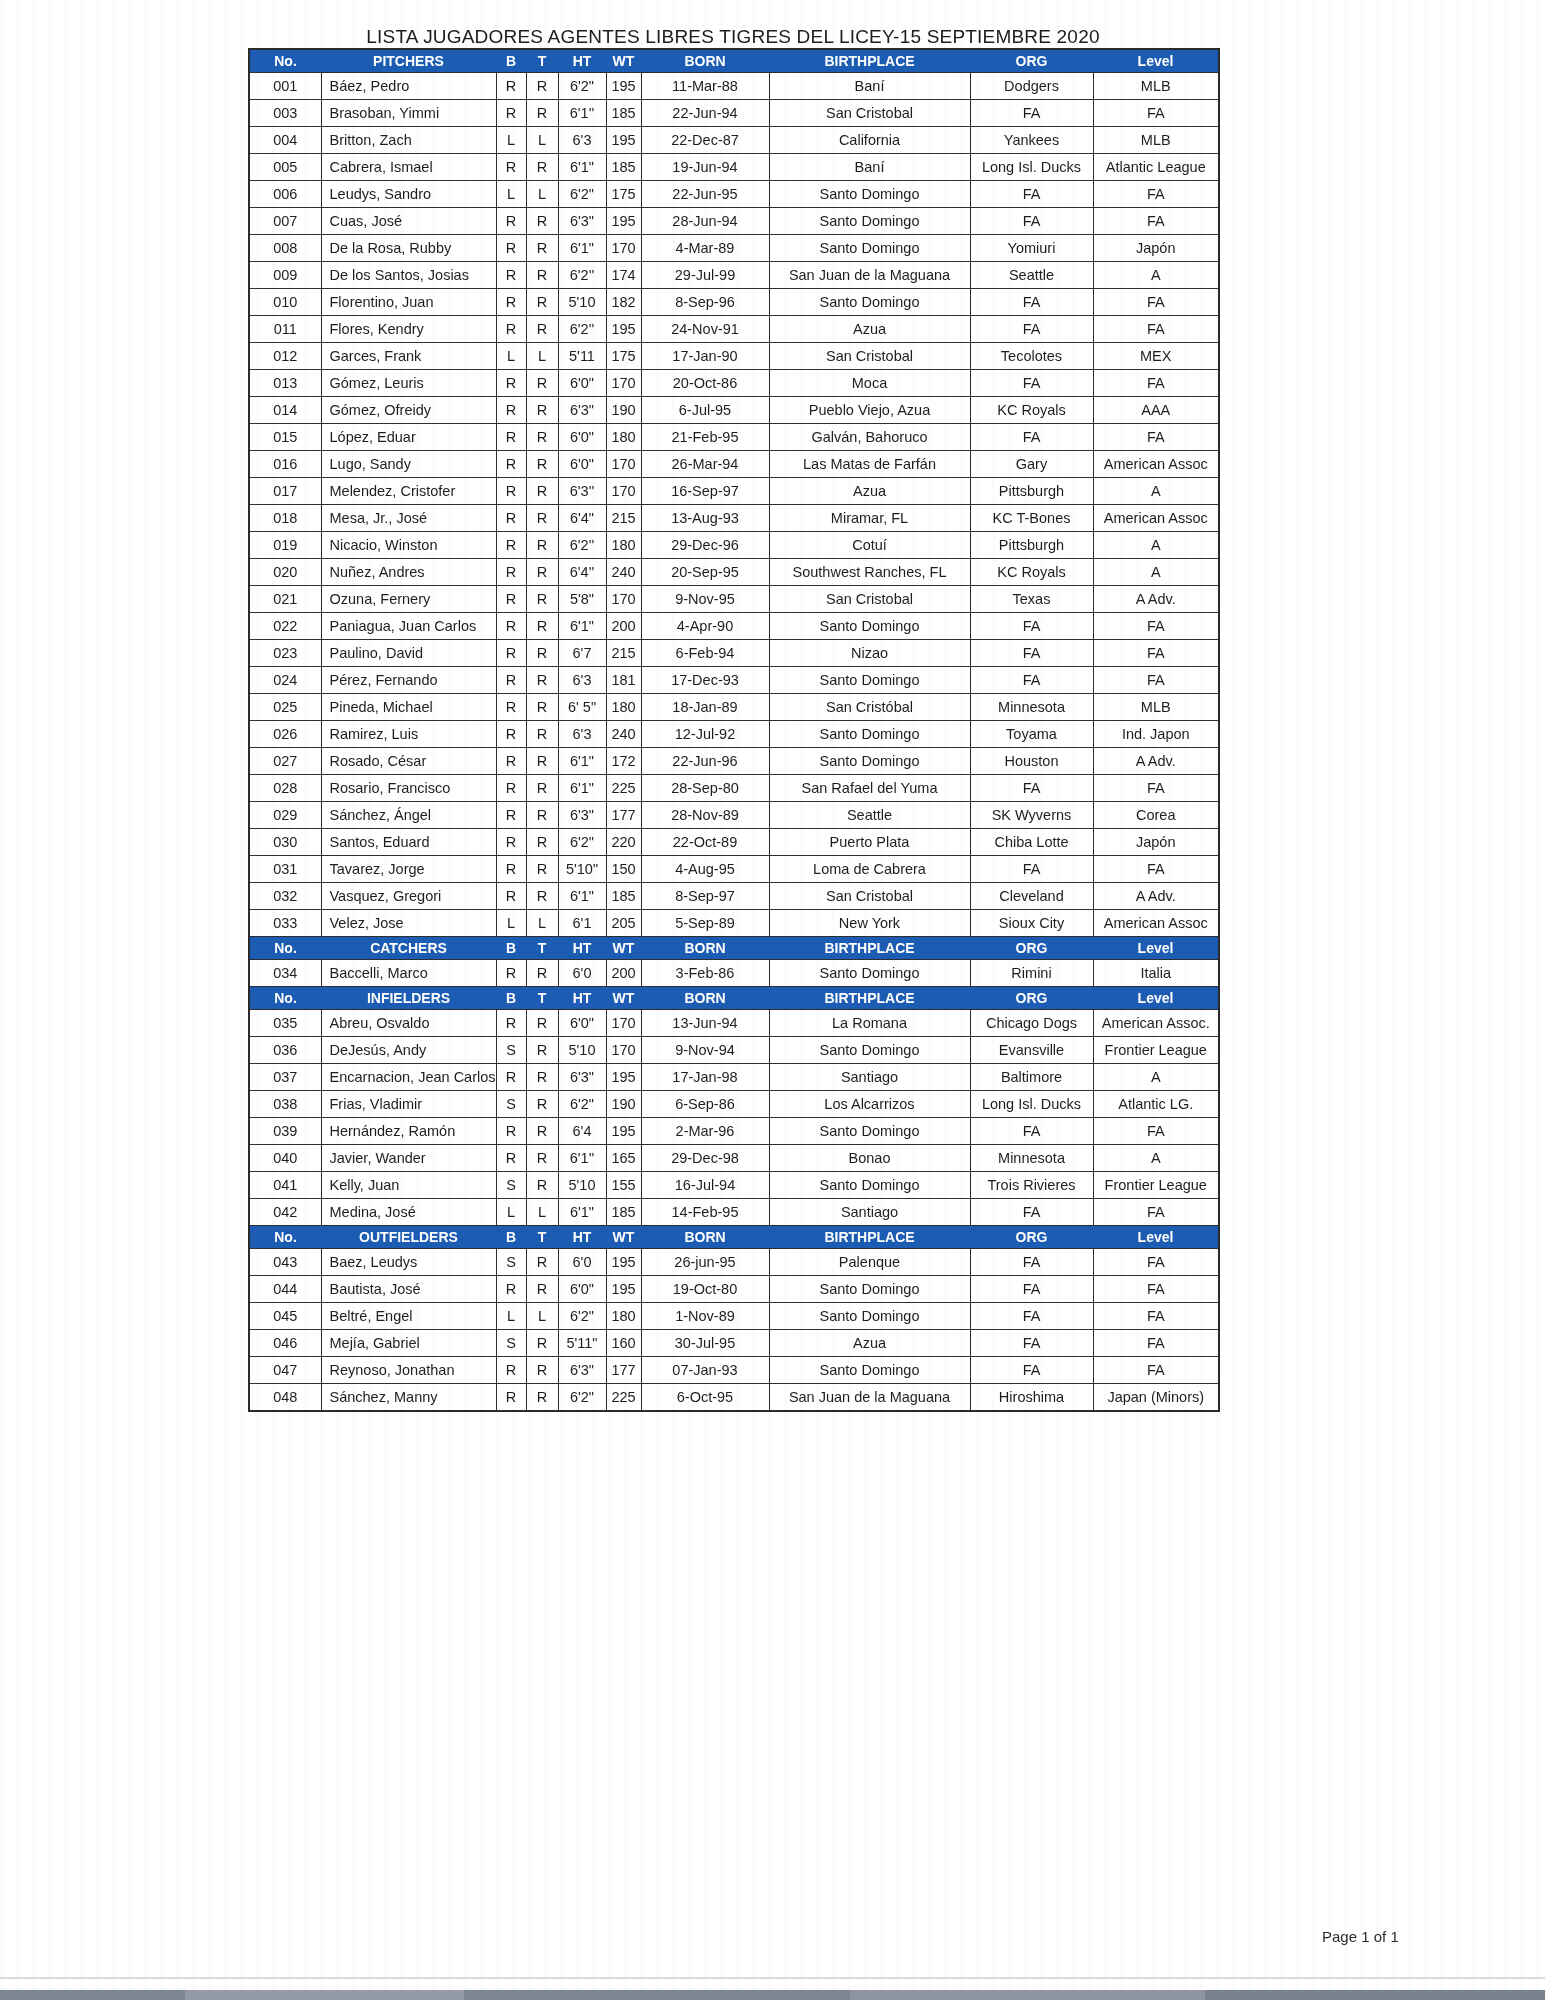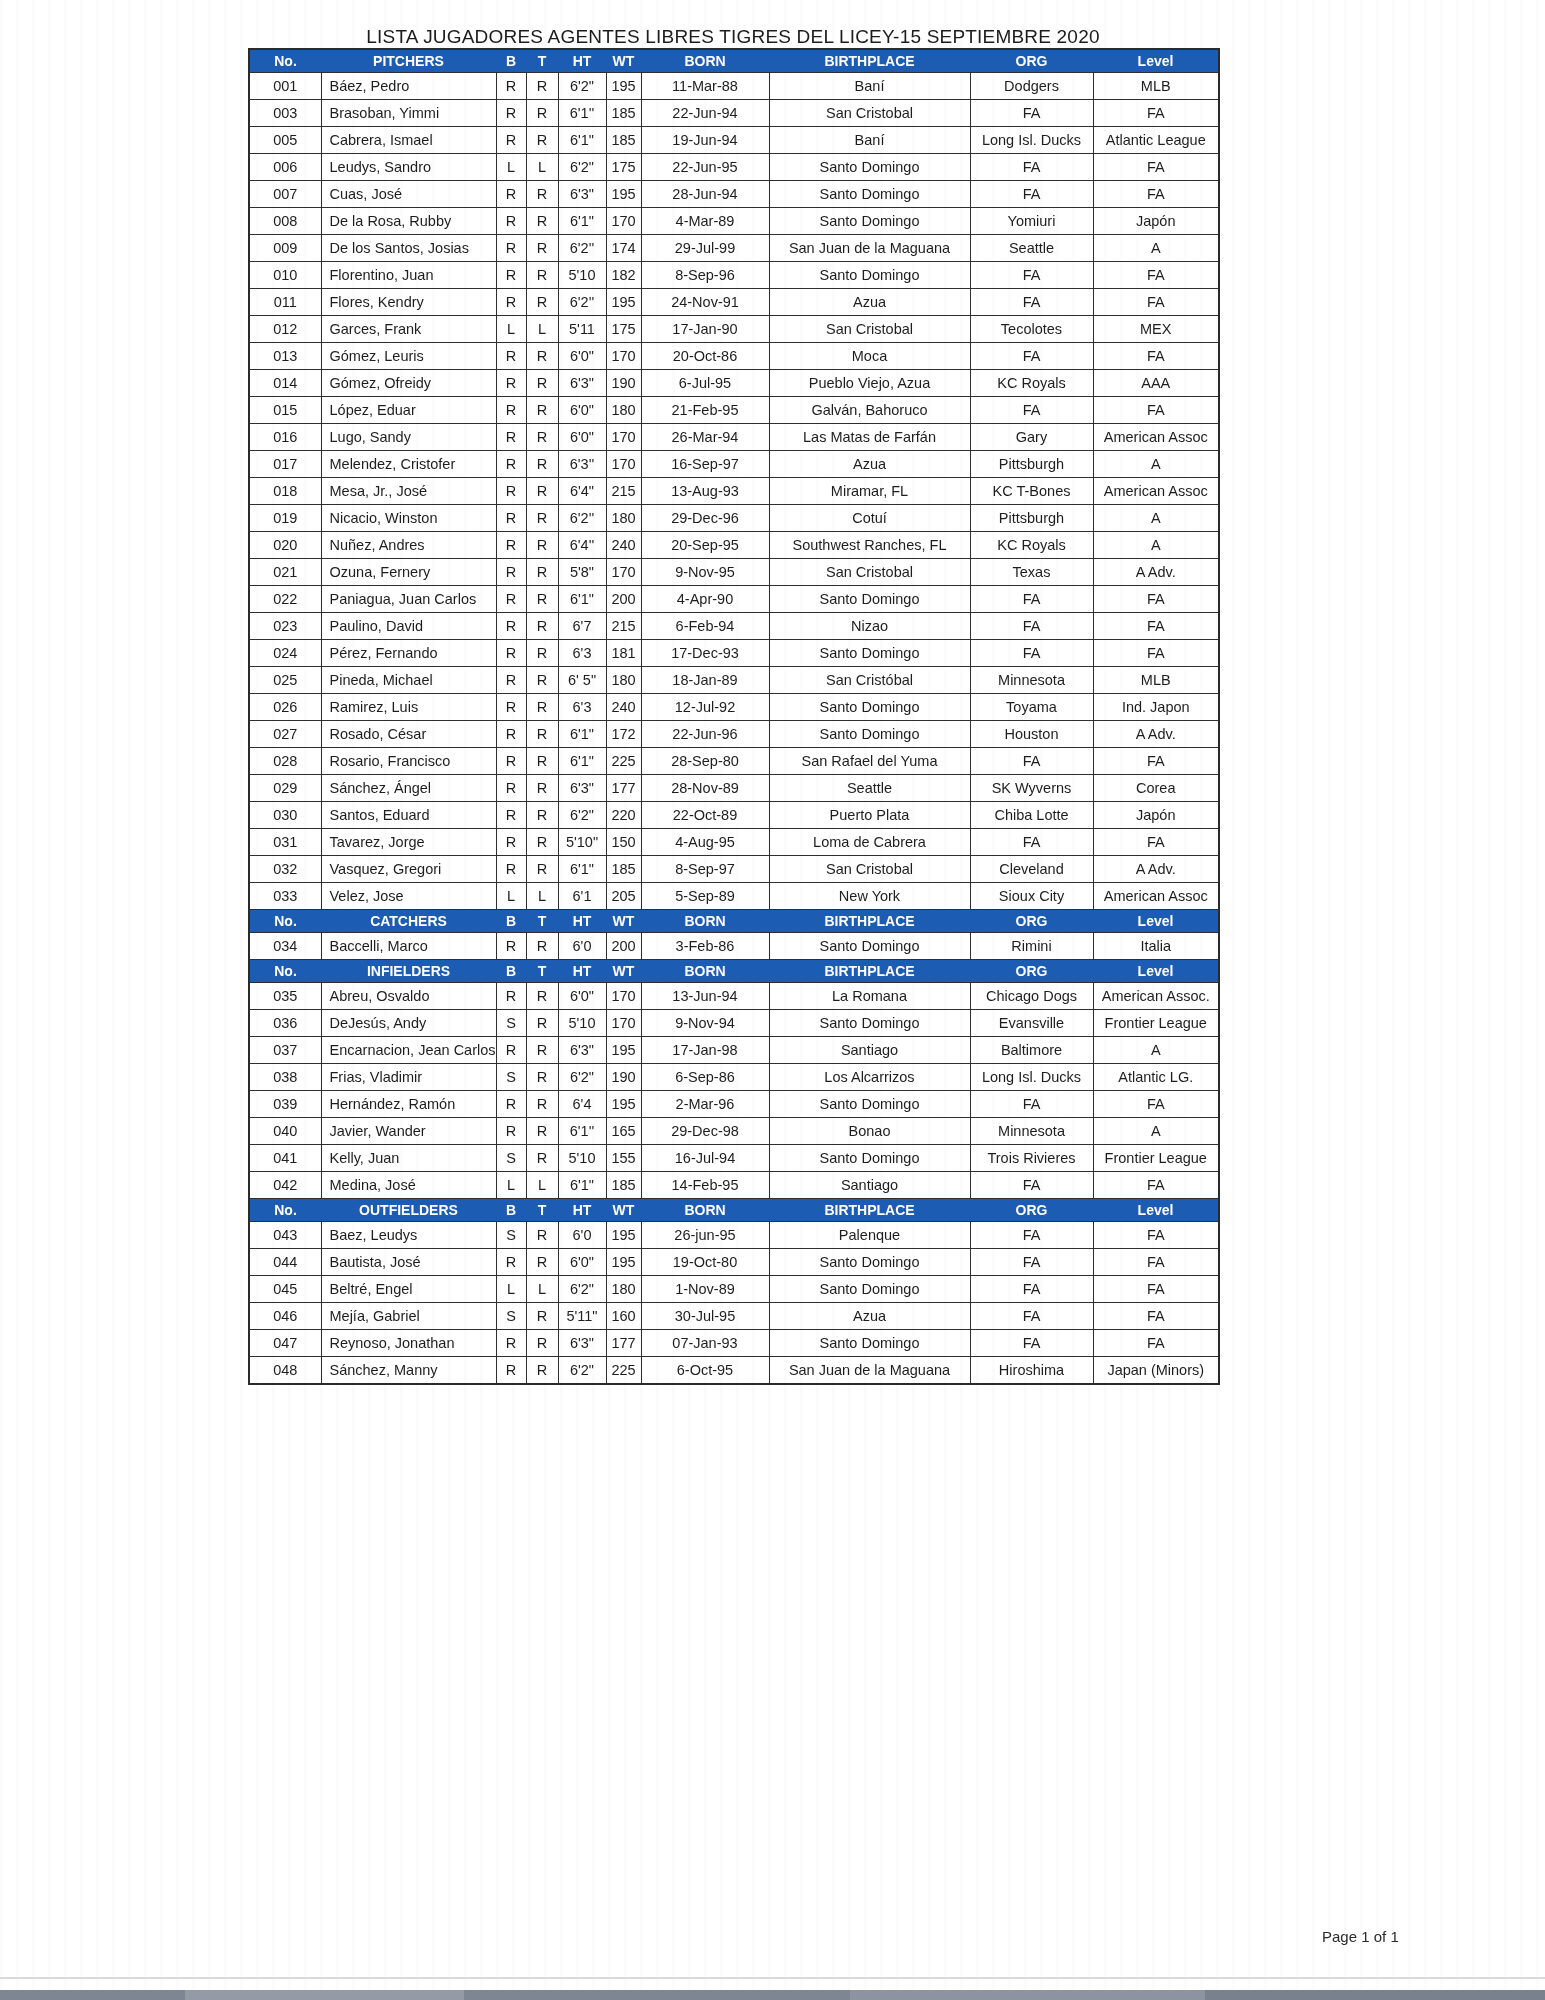--- a/index.html
+++ b/index.html
@@ -126,20 +126,32 @@
         <td class="cell-b">R</td>
         <td class="cell-t">R</td>
         <td class="cell-ht">6'1''</td>
         <td class="cell-wt">185</td>
         <td class="cell-born">22-Jun-94</td>
         <td class="cell-birthplace">San Cristobal</td>
         <td class="cell-org">FA</td>
         <td class="cell-level">FA</td>
       </tr>
       <tr>
+        <td class="cell-no">004</td>
+        <td class="cell-name">Britton, Zach</td>
+        <td class="cell-b">L</td>
+        <td class="cell-t">L</td>
+        <td class="cell-ht">6'3</td>
+        <td class="cell-wt">195</td>
+        <td class="cell-born">22-Dec-87</td>
+        <td class="cell-birthplace">California</td>
+        <td class="cell-org">Yankees</td>
+        <td class="cell-level">MLB</td>
+      </tr>
+      <tr>
         <td class="cell-no">005</td>
         <td class="cell-name">Cabrera, Ismael</td>
         <td class="cell-b">R</td>
         <td class="cell-t">R</td>
         <td class="cell-ht">6'1"</td>
         <td class="cell-wt">185</td>
         <td class="cell-born">19-Jun-94</td>
         <td class="cell-birthplace">Baní</td>
         <td class="cell-org">Long Isl. Ducks</td>
         <td class="cell-level">Atlantic League</td>

